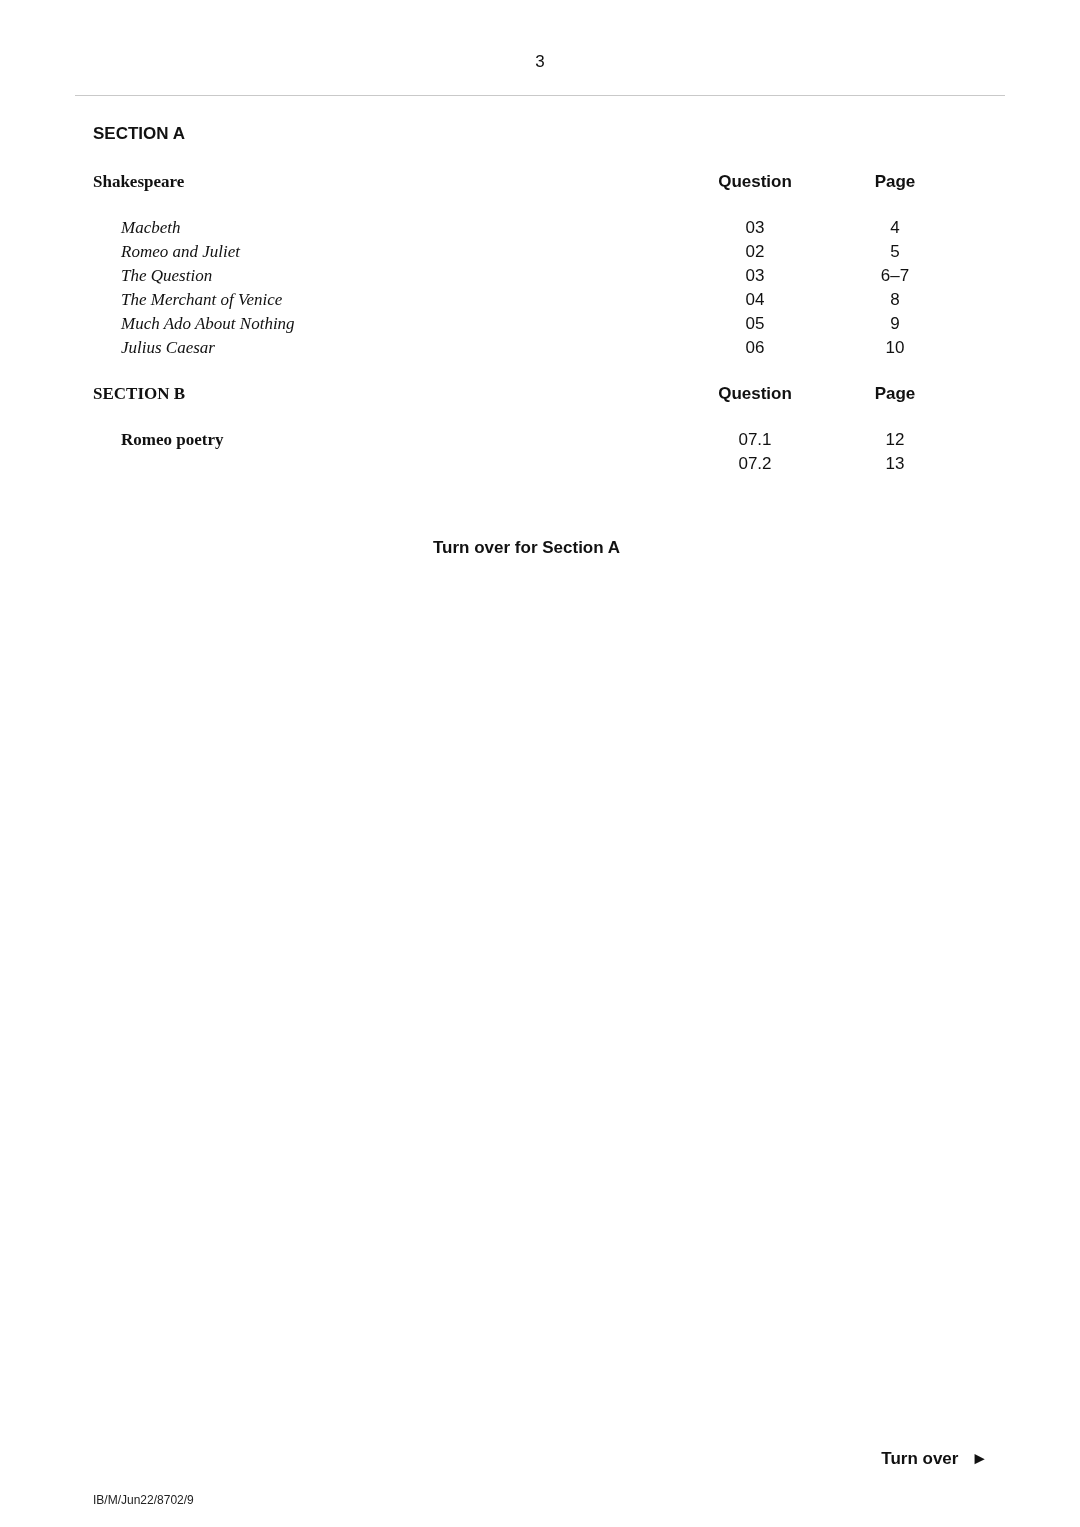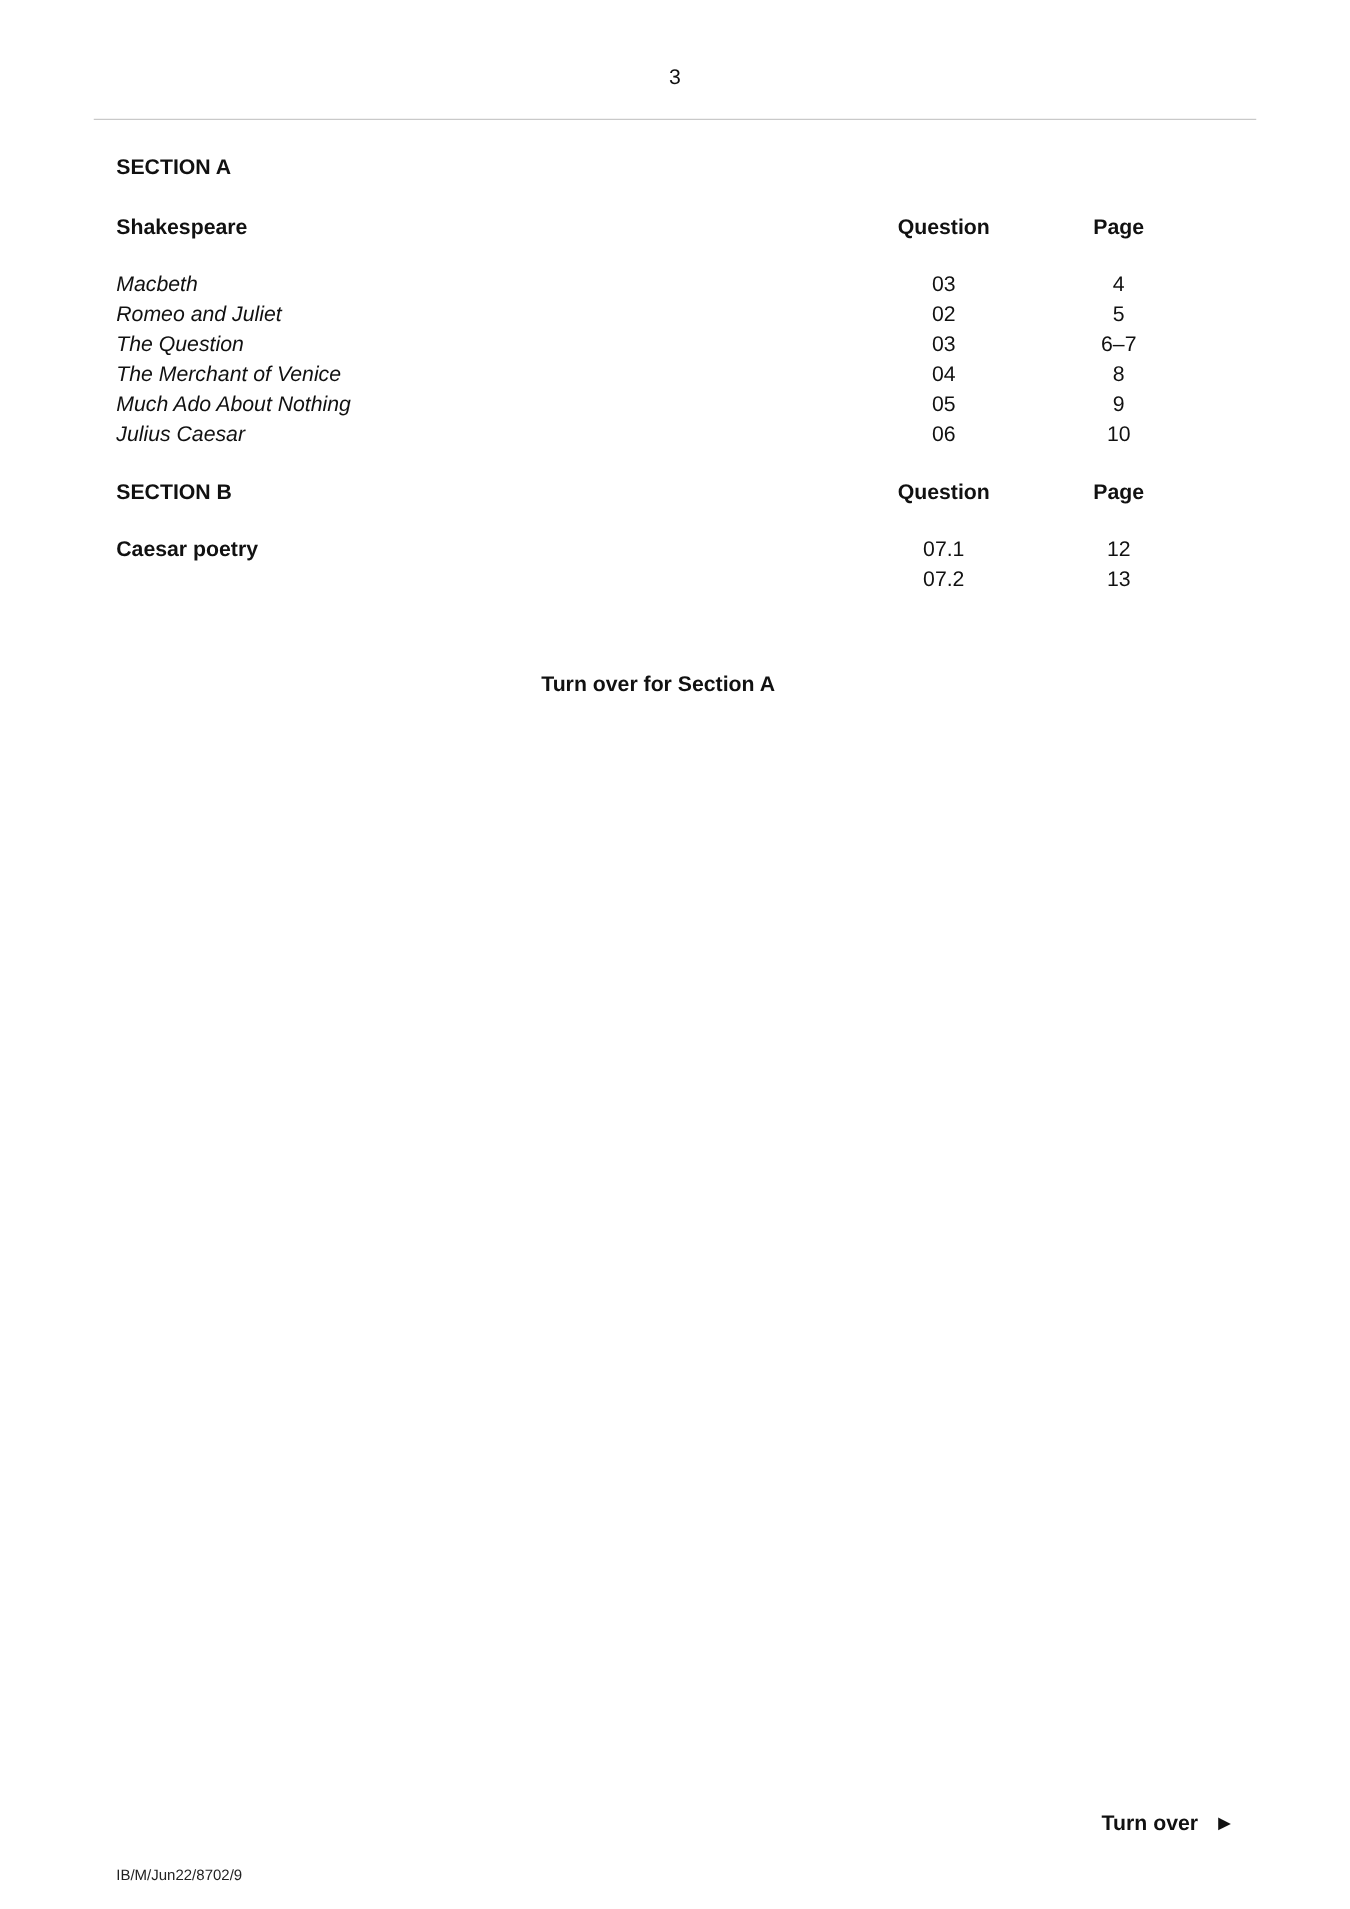--- a/index.html
+++ b/index.html
@@ -27,25 +27,25 @@
     margin: 21px 75px 0 75px;
     height: 0;
   }
   .content {
     padding: 26px 120px 0 93px;
   }
   .heading { font-weight: 700; }
   .bold { font-weight: 700; }
   .italic { font-style: italic; }
   .row { display: flex; align-items: baseline; }
-  .row .title { flex: 1 1 auto; }
+  .row .title { flex: 1 1 auto; font-family: Liberation Serif, serif; }
   .row .q { width: 150px; text-align: center; flex: 0 0 auto; }
   .row .p { width: 130px; text-align: center; flex: 0 0 auto; }
   .header-row { margin-top: 24px; }
-  .rows { margin-top: 22px; }
+  .rows { margin-top: 22px; margin-left: 28px; }
   .sectionb-row { margin-top: 22px; }
   .turnover-note {
     margin-top: 60px;
     text-align: center;
     font-weight: 700;
   }
   .turnover {
     position: absolute;
     right: 92px;
     bottom: 56px;
@@ -115,21 +115,21 @@
     </div>
 
     <div class="row header-row sectionb-row">
       <span class="title bold">SECTION B</span>
       <span class="q bold">Question</span>
       <span class="p bold">Page</span>
     </div>
 
     <div class="rows">
       <div class="row">
-        <span class="title bold">Caesar poetry</span>
+        <span class="title bold">Romeo poetry</span>
         <span class="q">07.1</span>
         <span class="p">12</span>
       </div>
       <div class="row">
         <span class="title"></span>
         <span class="q">07.2</span>
         <span class="p">13</span>
       </div>
     </div>
 

